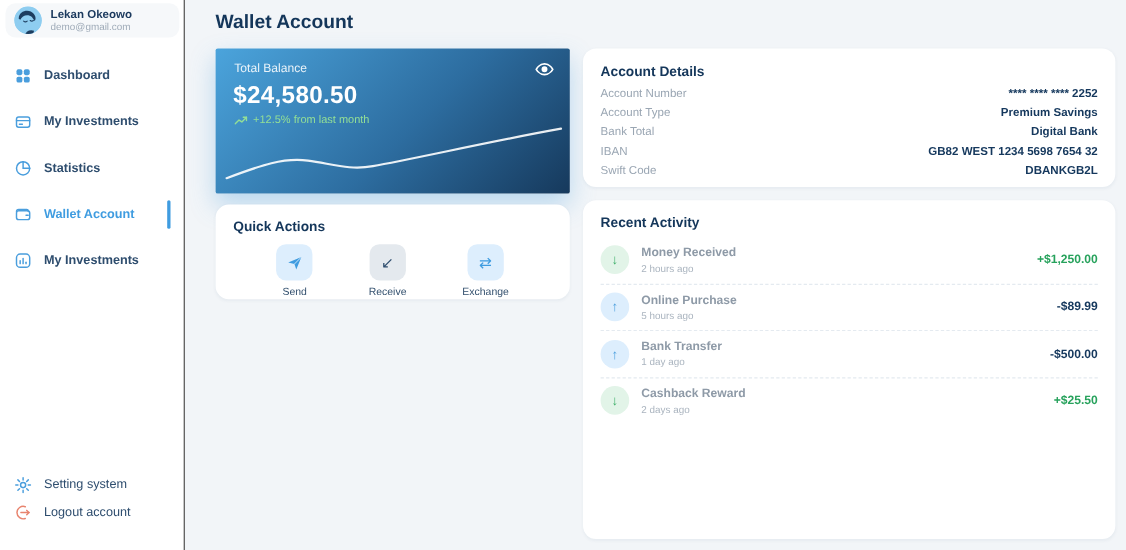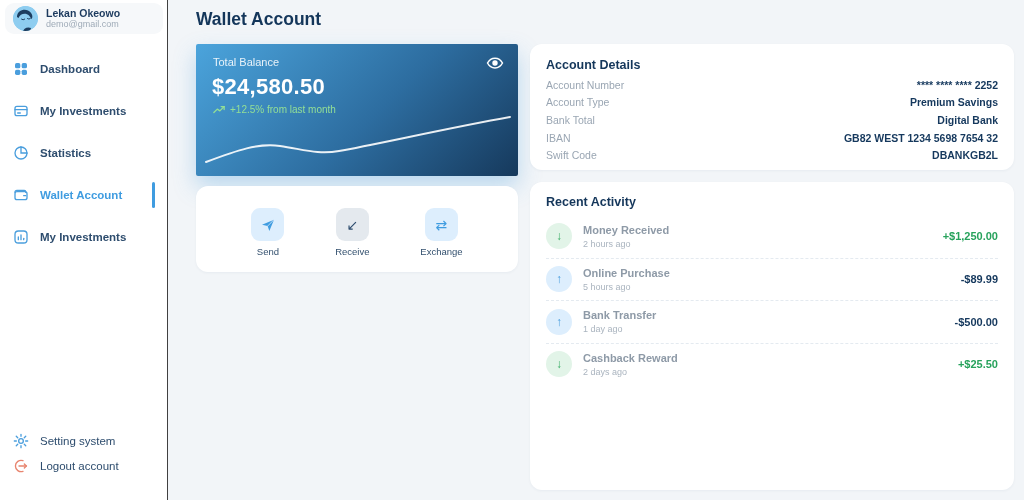--- a/index.html
+++ b/index.html
@@ -288,20 +288,21 @@
           <span class="detail-value">GB82 WEST 1234 5698 7654 32</span>
         </div>
         <div class="detail-row">
           <span class="detail-label">Swift Code</span>
           <span class="detail-value">DBANKGB2L</span>
         </div>
       </div>
     </section>
 
     <section class="card actions-card">
+      <div class="card-title">Quick Actions</div>
       <div class="actions-row">
 
         <div class="action">
           <span class="action-btn blue">
             <svg viewBox="0 0 24 24" fill="currentColor">
               <path d="M3 11.5 L21 4 L14 21 L11.5 13.5 Z"></path>
               <path d="M11.5 13.5 L21 4" stroke="#ddeefd" stroke-width="1.2"></path>
             </svg>
           </span>
           <span class="action-label">Send</span>

